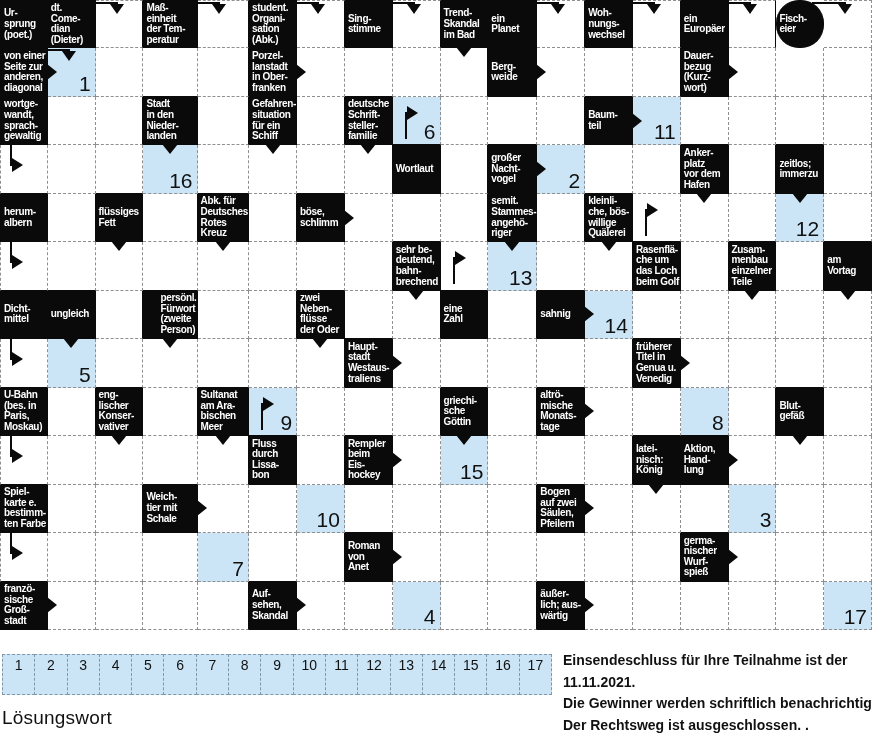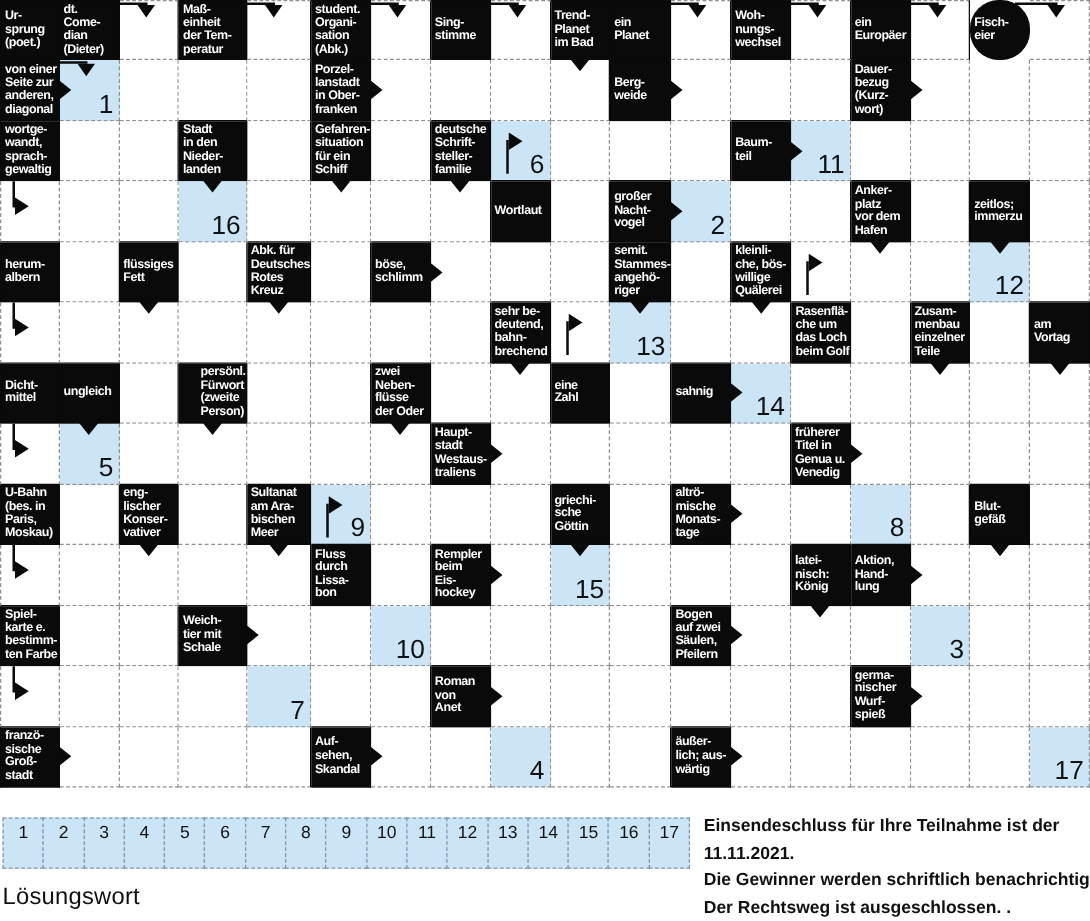--- a/index.html
+++ b/index.html
@@ -89,21 +89,21 @@
 stimme</div>
     </div>
     <div class="cell white" style="border-right: 1px solid rgb(10, 10, 10); border-bottom: 1px dashed rgb(143, 143, 143); border-top: 1px dashed rgb(143, 143, 143);">
       <div class="arw-enter">
         <i class="el"></i>
         <i class="eh"></i>
       </div>
     </div>
     <div class="cell black" style="border-right: 1px solid rgb(10, 10, 10); border-bottom: 1px solid rgb(10, 10, 10); border-top: 1px solid rgb(10, 10, 10);">
       <div class="clue-text">Trend-
-Planet
+Skandal
 im Bad</div>
       <div class="arw-down"></div>
     </div>
     <div class="cell black" style="border-right: 1px solid rgb(10, 10, 10); border-bottom: 1px solid rgb(10, 10, 10); border-top: 1px solid rgb(10, 10, 10);">
       <div class="clue-text">ein
 Planet</div>
     </div>
     <div class="cell white" style="border-right: 1px solid rgb(10, 10, 10); border-bottom: 1px dashed rgb(143, 143, 143); border-top: 1px dashed rgb(143, 143, 143);">
       <div class="arw-enter">
         <i class="el"></i>
@@ -362,21 +362,21 @@
       <div class="arw-flag">
         <i class="fs"></i>
         <i class="fh"></i>
       </div>
     </div>
     <div class="cell blue" style="border-right: 1px dashed rgb(143, 143, 143); border-bottom: 1px dashed rgb(143, 143, 143);">
       <div class="num">13</div>
     </div>
     <div class="cell white" style="border-right: 1px dashed rgb(143, 143, 143); border-bottom: 1px solid rgb(10, 10, 10);"></div>
     <div class="cell white" style="border-right: 1px solid rgb(10, 10, 10); border-bottom: 1px dashed rgb(143, 143, 143);"></div>
-    <div class="cell black" style="border-right: 1px solid rgb(10, 10, 10); border-bottom: 1px solid rgb(10, 10, 10); justify-content: center;">
+    <div class="cell black" style="border-right: 1px solid rgb(10, 10, 10); border-bottom: 1px solid rgb(10, 10, 10);">
       <div class="clue-text">Rasenflä-
 che um
 das Loch
 beim Golf</div>
     </div>
     <div class="cell white" style="border-right: 1px solid rgb(10, 10, 10); border-bottom: 1px dashed rgb(143, 143, 143);"></div>
     <div class="cell black" style="border-right: 1px solid rgb(10, 10, 10); border-bottom: 1px solid rgb(10, 10, 10);">
       <div class="clue-text">Zusam-
 menbau
 einzelner

